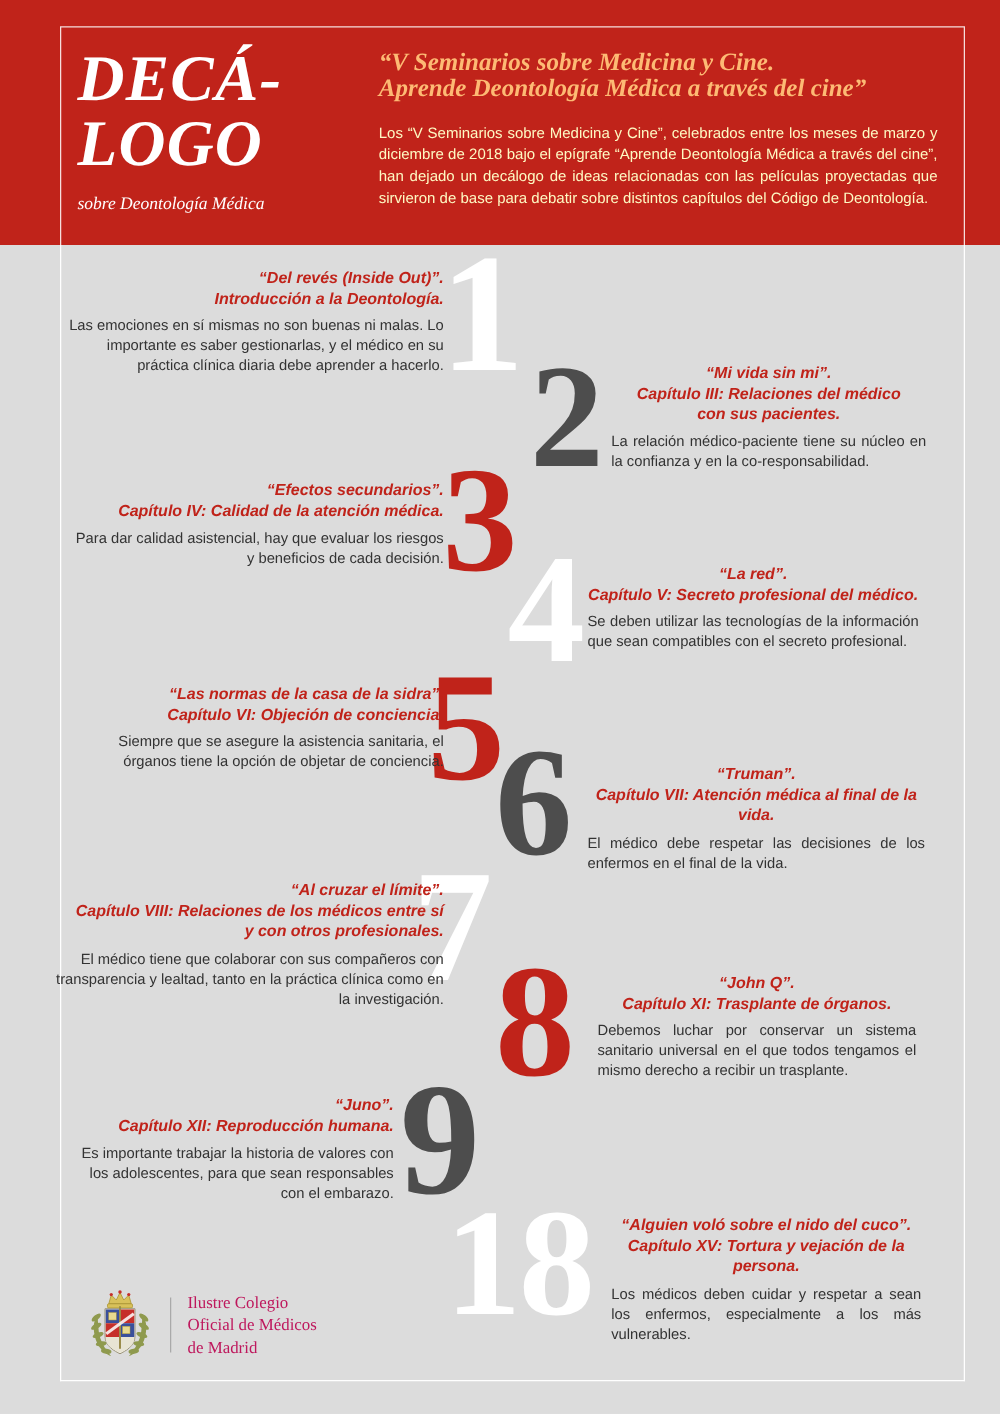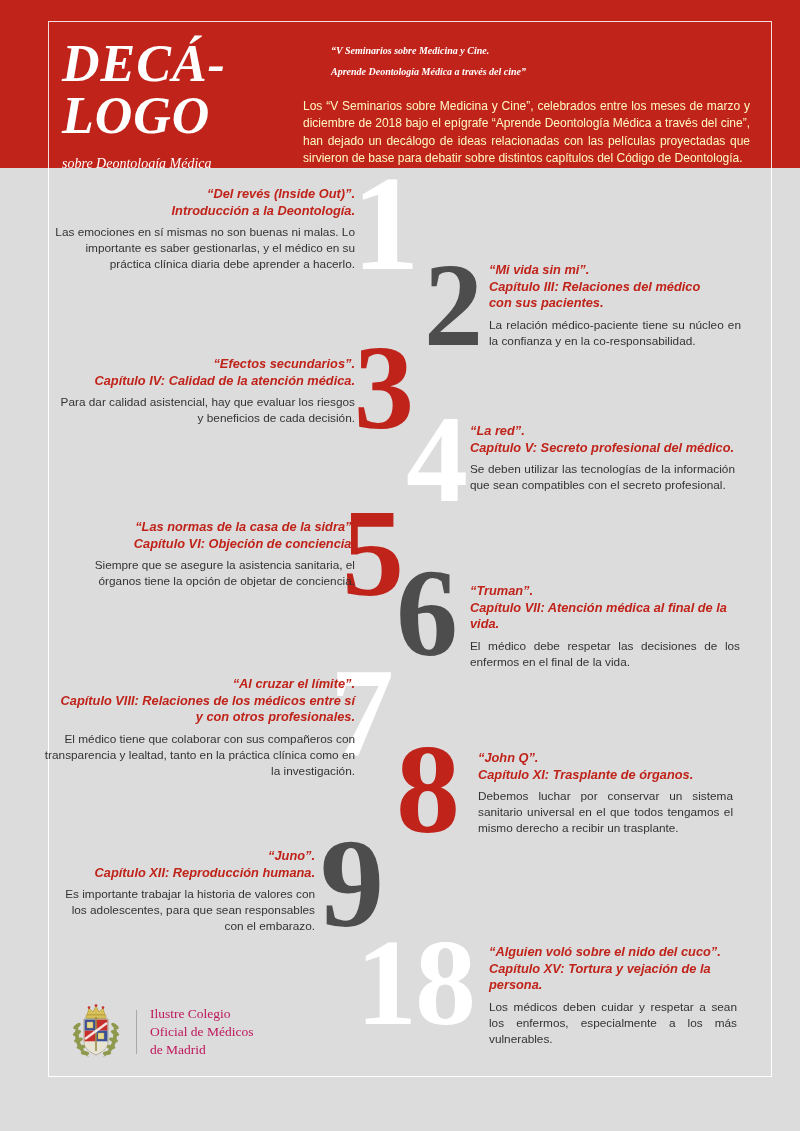--- a/index.html
+++ b/index.html
@@ -13,21 +13,21 @@
   }
   .poster{
     position:relative;
     width:800px;height:1131px;
     background:#dcdcdc;
   }
 
   
   .header{
     position:relative;
-    width:800px;height:168px;
+    width:800px;height:196px;
     background:#c0231a;
     box-sizing:border-box;
     overflow:hidden;
   }
   .header-frame{
     position:absolute;
     left:48px;top:21px;right:28px;bottom:-40px;
     border:1px solid rgba(255,255,255,.85);
     border-bottom:none;
     pointer-events:none;
@@ -57,25 +57,24 @@
     white-space:nowrap;
   }
   .header-right{
     position:absolute;
     left:303px;top:40px;right:50px;
   }
   .seminar-title{
     font-family:"Liberation Serif", serif;
     font-style:italic;
     font-weight:700;
-    font-size:10px;
+    font-size:20px;
     line-height:21px;
-    color:#ffffff;
+    color:#fdba74;
     margin-bottom:16px;
-    margin-left:28px;
   }
   .seminar-body{
     font-family:"Liberation Sans", sans-serif;
     font-size:12px;
     line-height:17.4px;
     color:#fef9c3;
     text-align:justify;
   }
 
   
@@ -124,21 +123,21 @@
     color:#c0231a;
   }
   .txt .desc{
     font-family:"Liberation Sans", sans-serif;
     font-size:11.8px;
     line-height:16.2px;
     color:#333333;
     margin-top:5px;
   }
   .left .head,.left .desc{text-align:right;}
-  .right .head{text-align:left;}
+  .right .head{text-align:center;}
   .right .desc{text-align:justify;}
 
   
   .footer-logo{
     position:absolute;
     left:70px;bottom:42px;
     display:flex;align-items:center;
     z-index:4;
   }
   .crest{

